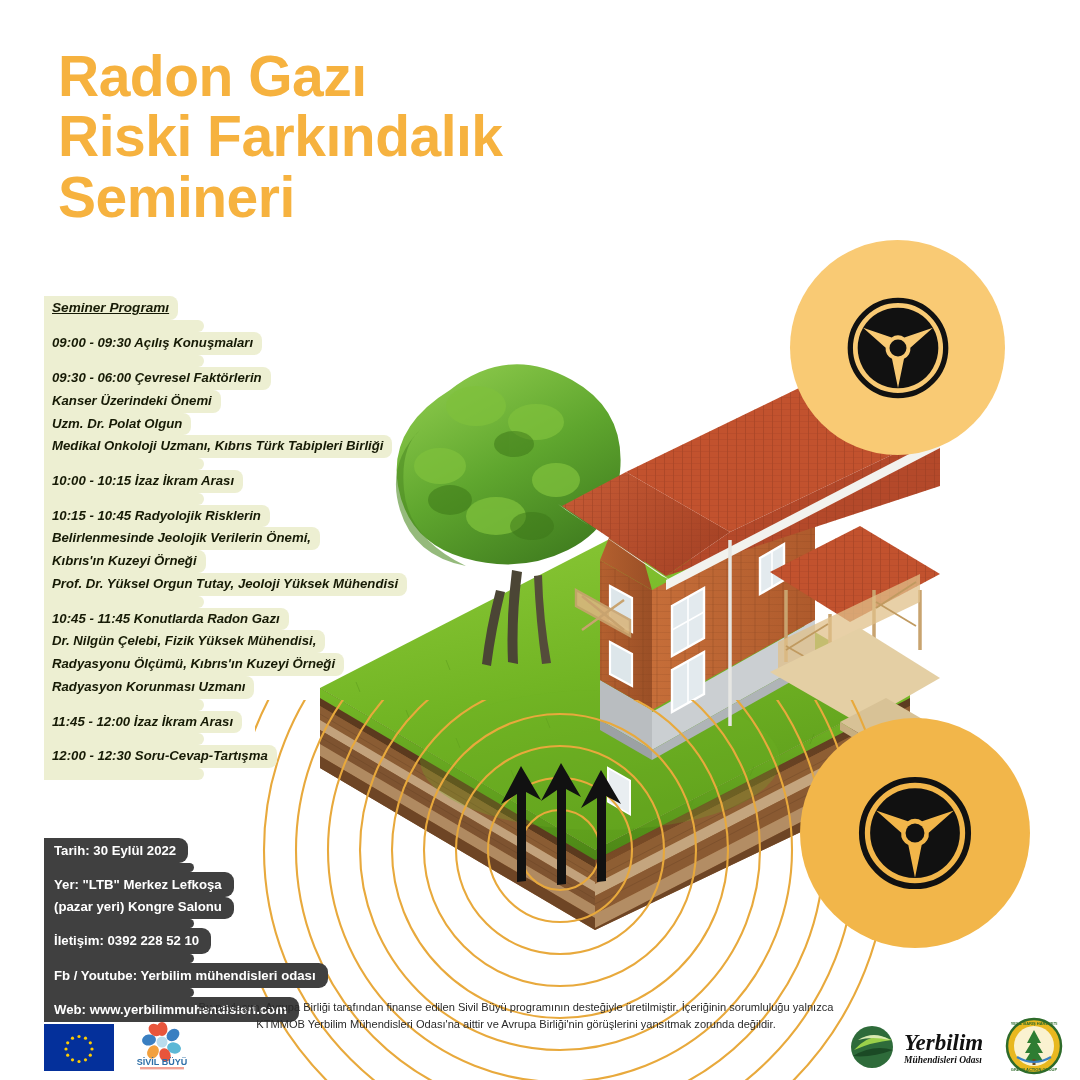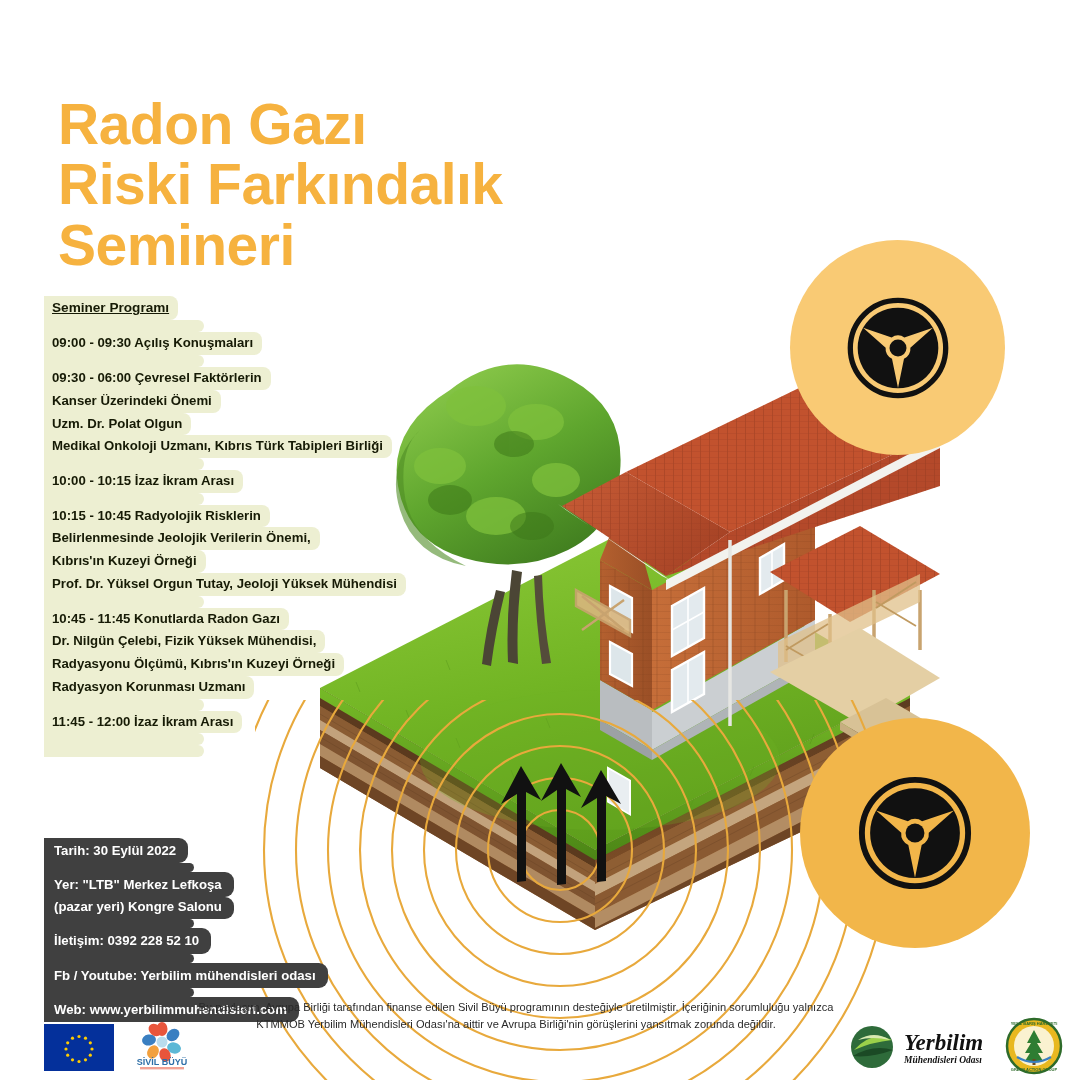--- a/index.html
+++ b/index.html
@@ -46,20 +46,21 @@
     position:absolute; left:44px; top:296px; z-index:20;
     width:430px;
   }
   #program-panel .ln {
     display:block; width:fit-content; max-width:430px;
     background:#EDEFD2; color:#161a05;
     font-size:13.2px; font-weight:bold; line-height:1.42;
     padding:2px 9px 2px 8px;
     border-radius:0 8px 8px 0;
     white-space:nowrap;
+    font-style:italic;
   }
   #program-panel .ln.spacer { height:12px; background:#EDEFD2; width:160px; padding:0; }
   #program-panel .ln.head { text-decoration:underline; font-size:13.6px; padding-bottom:3px; }
   #program-panel .group { margin:0; }
 
   
   #contact-block { position:absolute; left:44px; top:838px; z-index:20; width:420px; }
   #contact-block .cln {
     display:block; width:fit-content; max-width:400px;
     background:#404040; color:#ffffff;
@@ -76,21 +77,21 @@
     position:absolute; left:196px; top:999px; width:640px;
     text-align:center; font-size:11.1px; line-height:1.5;
     color:#2a2a2a; z-index:41; font-weight:500;
   }
   .logo-eu { position:absolute; left:44px; top:1024px; width:70px; height:47px;
              background:#04309B; display:block; }
   .logo-sivil { position:absolute; left:126px; top:1020px; width:72px; height:54px; }
   .logo-yerbilim { position:absolute; left:848px; top:1022px; width:150px; height:50px; }
   .logo-green { position:absolute; left:1005px; top:1017px; width:58px; height:58px; }
 
-  .nosel { user-select:none;margin-top:48px; }
+  .nosel { user-select:none; }
 </style>
 </head>
 <body>
 
 <div id="illustration">
   <svg viewBox="0 0 640 640" xmlns="http://www.w3.org/2000/svg">
     <defs>
       <linearGradient id="gGrassTop" x1="0" y1="0" x2="0.4" y2="1">
         <stop offset="0%" stop-color="#8FCB3A"></stop>
           <stop offset="55%" stop-color="#72B524"></stop>
@@ -393,20 +394,21 @@
         <span class="ln">Dr. Nilgün Çelebi, Fizik Yüksek Mühendisi,</span>
         <span class="ln">Radyasyonu Ölçümü, Kıbrıs'ın Kuzeyi Örneği</span>
         <span class="ln">Radyasyon Korunması Uzmanı</span>
         <span class="ln spacer"></span>
       </div>
       <div class="group">
         <span class="ln">11:45 - 12:00  İzaz İkram Arası</span>
         <span class="ln spacer"></span>
       </div>
       <div class="group">
+        <span class="ln">12:00 - 12:30  Soru-Cevap-Tartışma</span>
         <span class="ln spacer"></span>
       </div>
     </div>
 </div>
 
 <div id="contact-block">
   <span class="cln">Tarih: 30 Eylül 2022</span>
   <span class="cln gap"></span>
   <span class="cln">Yer: "LTB" Merkez Lefkoşa</span>
   <span class="cln tight">(pazar yeri) Kongre Salonu</span>

